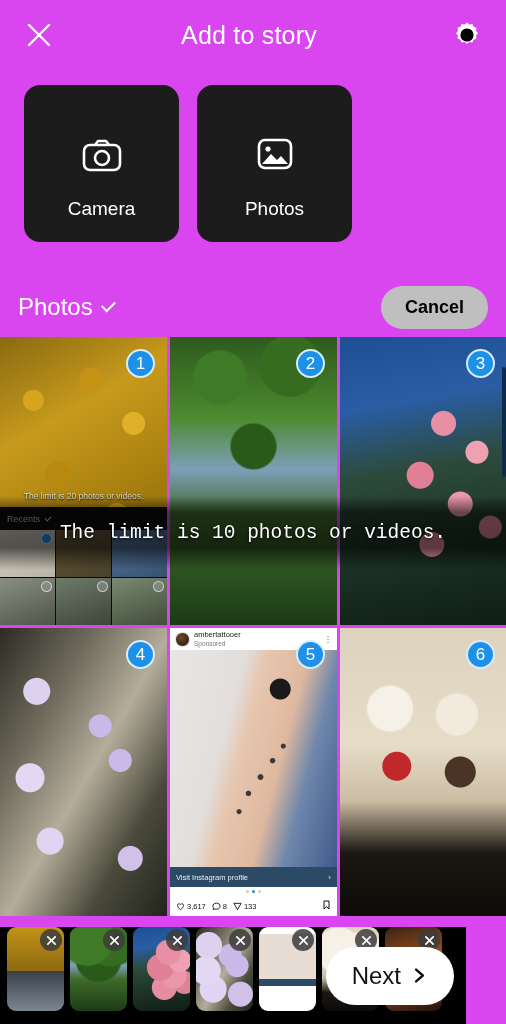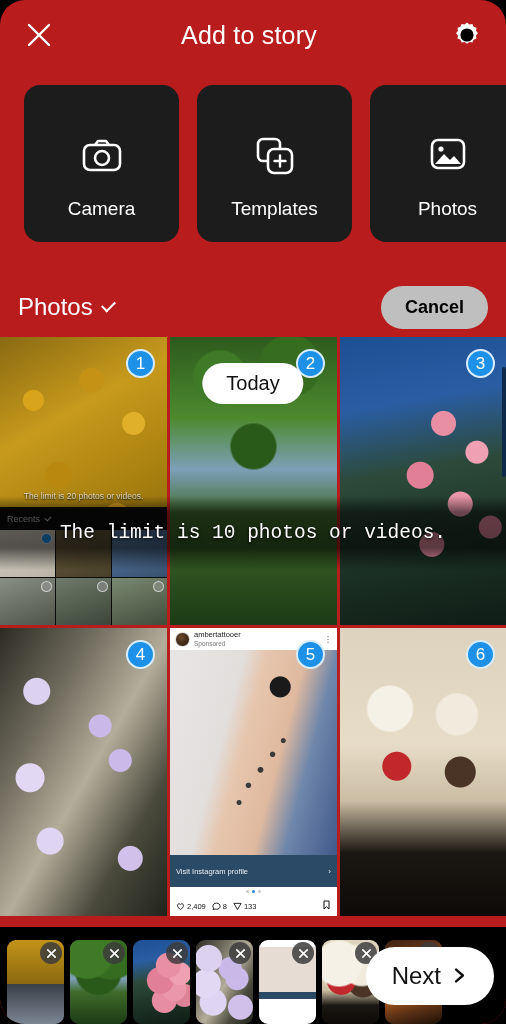--- a/index.html
+++ b/index.html
@@ -6,23 +6,22 @@
   * { box-sizing: border-box; margin: 0; padding: 0; }
   html, body {
     width: 506px; height: 1024px;
     background: #000;
     font-family: "Liberation Sans", sans-serif;
     overflow: hidden;
   }
   #app {
     position: relative;
     width: 506px; height: 1024px;
-    background: #b91c1c;
+    background: #d946ef;
     overflow: hidden;
-    border-radius: 25px;
   }
 
   
   .header {
     position: absolute; top: 0; left: 0;
     width: 506px; height: 70px;
     display: flex; align-items: center;
     padding: 0 22px;
   }
   .close-btn {
@@ -154,23 +153,23 @@
   }
   .toast-text {
     color: #fff; font-size: 19.5px;
     text-shadow: 0 1px 3px rgba(0,0,0,.9);
     font-family: Liberation Mono, monospace;
   }
 
   
   .tray {
     position: absolute; bottom: 0; left: 0;
-    width: 506px; height: 97px;
+    width: 466px; height: 97px;
     background: #000;
-    display: flex; align-items: flex-end;
+    display: flex; align-items: flex-start;
     padding-left: 7px;
     overflow: hidden;
   }
   .thumb {
     position: relative;
     width: 57px; height: 84px;
     border-radius: 9px;
     overflow: hidden;
     margin-right: 6px;
     flex: 0 0 auto;
@@ -321,21 +320,21 @@
     position: absolute; left: 34%; top: 40%;
     width: 40%; height: 42%;
     background:
       radial-gradient(circle at 18% 82%, #3a3a3a 0 2px, transparent 3px),
       radial-gradient(circle at 32% 62%, #3a3a3a 0 2.2px, transparent 3.2px),
       radial-gradient(circle at 50% 44%, #3a3a3a 0 2.4px, transparent 3.4px),
       radial-gradient(circle at 68% 26%, #3a3a3a 0 2.2px, transparent 3.2px),
       radial-gradient(circle at 84% 10%, #3a3a3a 0 2px, transparent 3px);
   }
   .ig-cta {
-    height: 32px; background: #2b4a66;
+    height: 20px; background: #2b4a66;
     display: flex; align-items: center;
     padding: 0 6px;
     color: #e9eef3; font-size: 7.5px;
   }
   .ig-cta-arrow { margin-left: auto; font-size: 8px; }
   .ig-dotsrow {
     height: 9px; background: #fff;
     display: flex; align-items: center; justify-content: center; gap: 3px;
   }
   .ig-pd { width: 3px; height: 3px; border-radius: 50%; background: #c8c8c8; }
@@ -382,31 +381,20 @@
       <div class="card-icon">
         <svg width="42" height="36" viewBox="0 0 42 36">
           <rect x="3" y="8" width="36" height="25" rx="6" fill="none" stroke="#fff" stroke-width="2.6"></rect>
           <path d="M14 8 l3-4 h8 l3 4" fill="none" stroke="#fff" stroke-width="2.6" stroke-linejoin="round"></path>
           <circle cx="21" cy="21" r="7" fill="none" stroke="#fff" stroke-width="2.6"></circle>
         </svg>
       </div>
       <div class="card-label">Camera</div>
     </div>
 
-    <div class="card">
-      <div class="card-icon">
-        <svg width="40" height="38" viewBox="0 0 40 38">
-          <rect x="3" y="2" width="22" height="22" rx="5" fill="none" stroke="#fff" stroke-width="2.6"></rect>
-          <rect x="13" y="12" width="24" height="24" rx="6" fill="#1c1c1d" stroke="#fff" stroke-width="2.6"></rect>
-          <line x1="25" y1="18.5" x2="25" y2="29.5" stroke="#fff" stroke-width="2.4" stroke-linecap="round"></line>
-          <line x1="19.5" y1="24" x2="30.5" y2="24" stroke="#fff" stroke-width="2.4" stroke-linecap="round"></line>
-        </svg>
-      </div>
-      <div class="card-label">Templates</div>
-    </div>
 
     <div class="card">
       <div class="card-icon">
         <svg width="38" height="34" viewBox="0 0 38 34">
           <rect x="3" y="3" width="32" height="28" rx="6" fill="none" stroke="#fff" stroke-width="2.6"></rect>
           <circle cx="12" cy="12" r="2.6" fill="#fff"></circle>
           <path d="M6 27 l9-10 6 6 4-4 7 8z" fill="#fff"></path>
         </svg>
       </div>
       <div class="card-label">Photos</div>
@@ -494,21 +482,21 @@
           <div class="ig-dotsrow">
             <span class="ig-pd"></span>
             <span class="ig-pd on"></span>
             <span class="ig-pd"></span>
           </div>
           <div class="ig-actions">
             <span class="ig-act">
               <svg width="9" height="9" viewBox="0 0 20 20">
                   <path d="M10 17 C2 11 2 5 6 4 C8.2 3.4 10 5.6 10 5.6 C10 5.6 11.8 3.4 14 4 C18 5 18 11 10 17z" fill="none" stroke="#111" stroke-width="2"></path>
                 </svg>
-              <span>2,409</span>
+              <span>3,617</span>
             </span>
             <span class="ig-act">
               <svg width="9" height="9" viewBox="0 0 20 20">
                   <path d="M10 2.5 C15 2.5 18 5.6 18 9.4 C18 13.2 15 16.2 10 16.2 C8.6 16.2 7.4 16 6.4 15.6 L2.6 17 L3.8 13.6 C2.7 12.4 2 11 2 9.4 C2 5.6 5 2.5 10 2.5z" fill="none" stroke="#111" stroke-width="2"></path>
                 </svg>
               <span>8</span>
             </span>
             <span class="ig-act">
               <svg width="9" height="9" viewBox="0 0 20 20">
                   <path d="M2 3 L18 3 L10 17z" fill="none" stroke="#111" stroke-width="2" stroke-linejoin="round"></path>
@@ -526,21 +514,20 @@
       </div>
 
       <div class="cell">
         <div class="cell-art art-food"></div>
         <div class="badge">6</div>
       </div>
 
     </div>
   </div>
 
-  <div class="today-chip">Today</div>
 
   <div class="toast">
     <span class="toast-text">The limit is 10 photos or videos.</span>
   </div>
 
   <div class="tray">
 
     <div class="thumb">
       <div class="thumb-art" style="background:linear-gradient(180deg,#c29318 0%,#8d6a11 52%,#3a4048 53%,#7b8693 100%)"></div>
       <div class="thumb-x">

